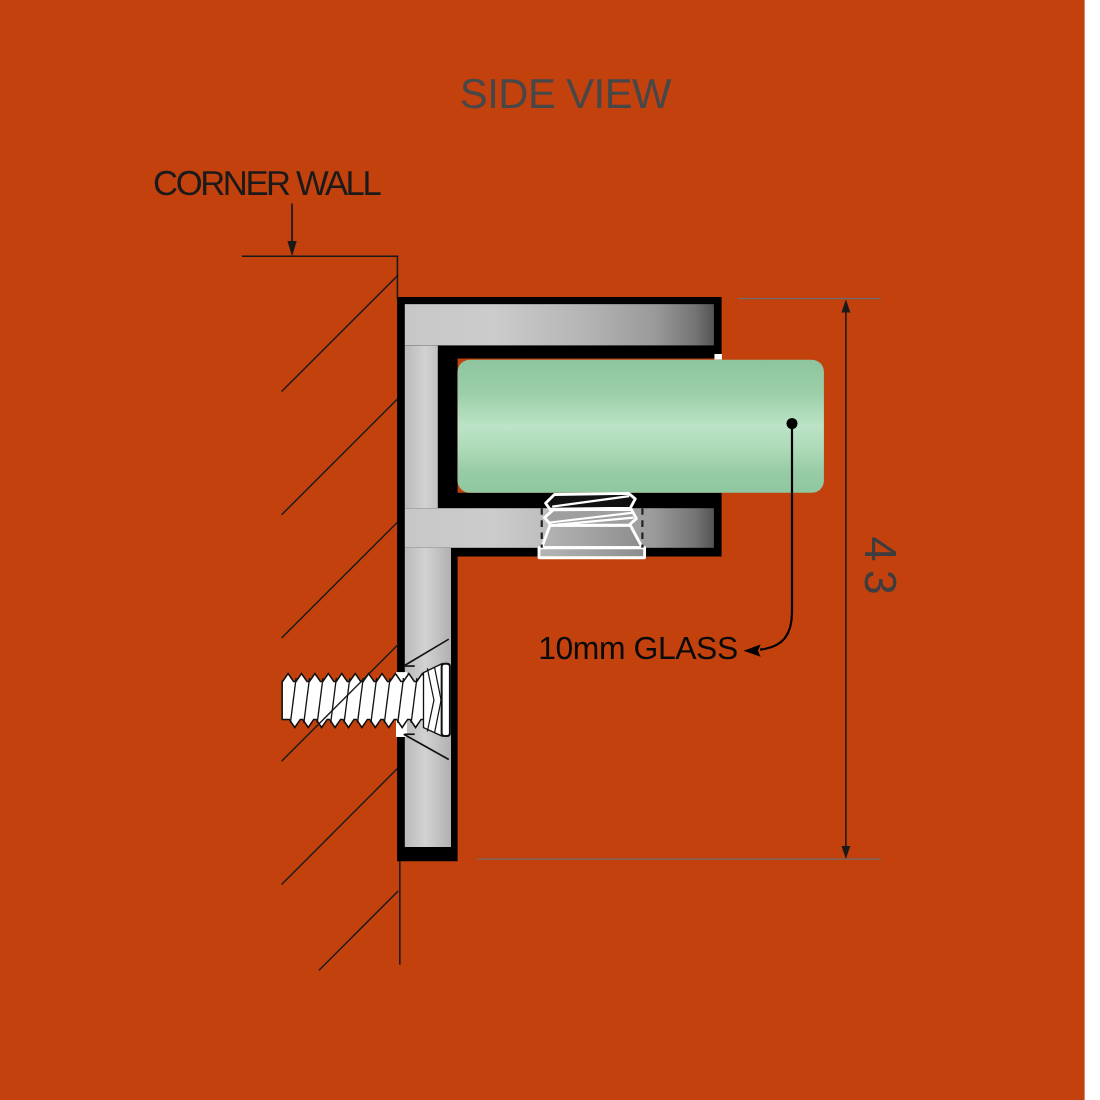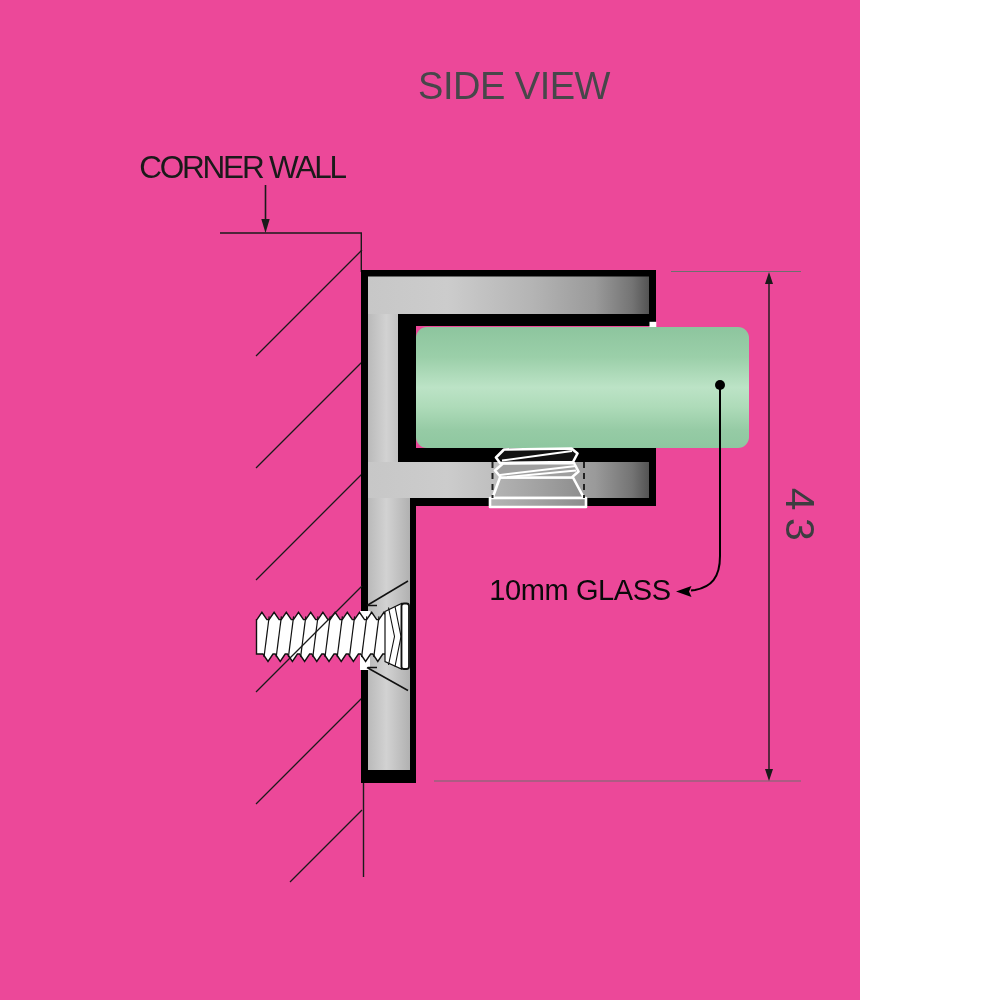--- a/index.html
+++ b/index.html
@@ -1,16 +1,16 @@
 <!DOCTYPE html>
 <html><head>
 <meta charset="utf-8">
 <style>
   html,body{margin:0;padding:0;background:#ffffff;}
-  #stage{position:relative;width:860px;height:1000px;background:#ec4899;overflow:hidden;
+  #stage{position:relative;width:986px;height:1000px;background:#c2410c;overflow:hidden;
          font-family:"Liberation Sans", sans-serif;}
 </style>
 </head>
 <body>
 <div id="stage">
 <svg width="1000" height="1000" viewBox="0 0 1000 1000" xmlns="http://www.w3.org/2000/svg">
   <defs>
     <linearGradient id="armGrad" x1="368" y1="0" x2="652" y2="0" gradientUnits="userSpaceOnUse">
       <stop offset="0" stop-color="#c7c7c7"></stop>
       <stop offset="0.28" stop-color="#cccccc"></stop>

